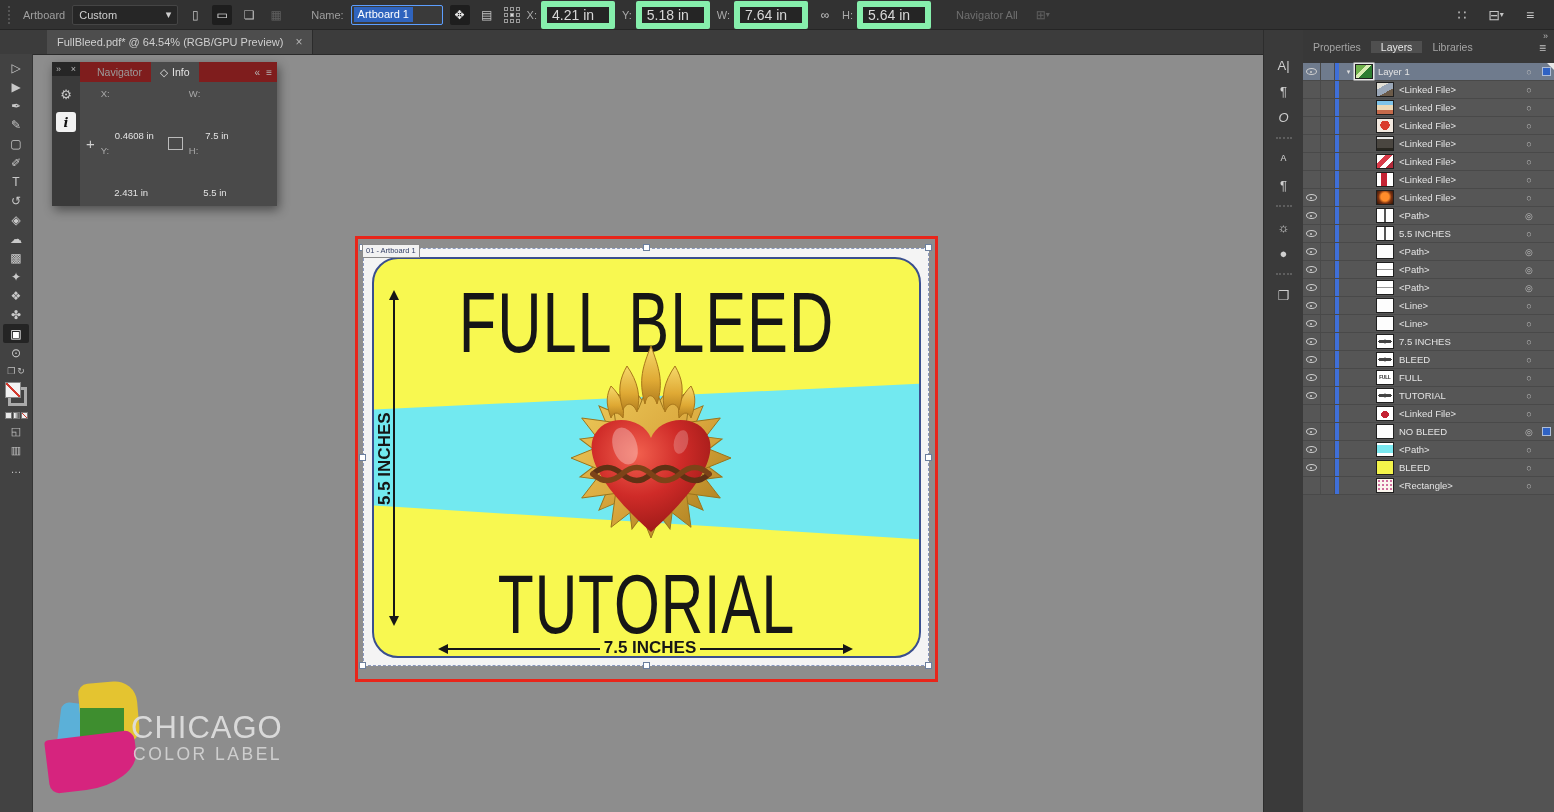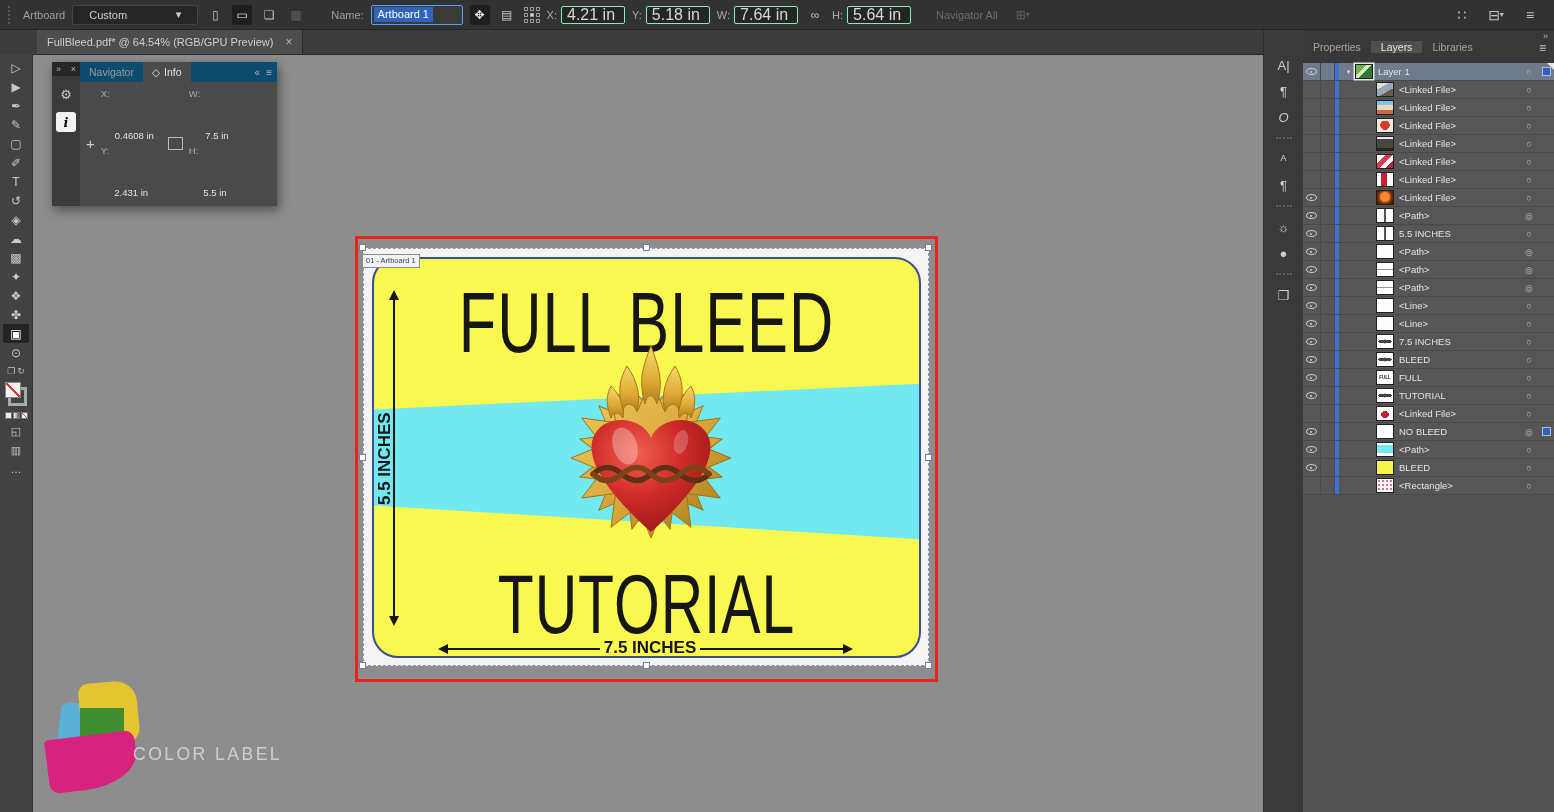--- a/index.html
+++ b/index.html
@@ -5,41 +5,41 @@
   html,body{margin:0;padding:0;background:#222;}
   .app{position:relative;width:1554px;height:812px;background:#8d8d8d;overflow:hidden;
        font-family:"Liberation Sans",sans-serif;-webkit-font-smoothing:antialiased;}
   
   .topbar{position:absolute;left:0;top:0;width:1554px;height:30px;background:#323232;
           border-bottom:1px solid #252525;display:flex;align-items:center;gap:7px;
           padding:0 8px;color:#a9a9a9;font-size:11px;box-sizing:border-box;z-index:30;}
   .grip{width:4px;height:18px;border-left:2px dotted #555;margin-right:2px;}
   .tb-label{color:#9f9f9f;}
   .dropdown{width:92px;height:18px;background:#262626;border:1px solid #454545;border-radius:2px;
-            display:flex;align-items:center;justify-content:space-between;padding:0 16px;color:#cfcfcf;}
+            display:flex;align-items:center;justify-content:space-between;padding:0 6px;color:#cfcfcf;}
   .tb-btn{min-width:20px;height:20px;display:flex;align-items:center;justify-content:center;
           color:#c4c4c4;font-size:12px;border-radius:2px;}
   .tb-btn.pressed{background:#1e1e1e;color:#eee;}
   .tb-btn.disabled{opacity:.3;}
   .name-box{height:18px;background:#3a3a3a;border:1px solid #5c9eff;border-radius:2px;
             display:flex;align-items:center;padding:0 2px;min-width:86px;}
   .name-box .seltext{background:#2f64be;color:#fff;padding:0 4px;font-size:11px;line-height:15px;}
   .fld{display:flex;align-items:center;gap:4px;}
-  .fld input{width:52px;height:16px;background:#252525;border:1px solid #86efac;border-radius:2px;
-             color:#d8d8d8;font-size:16px;padding:0 5px;font-family:"Liberation Sans",sans-serif;}
+  .fld input{width:52px;height:16px;background:#252525;border:6px solid #86efac;border-radius:2px;
+             color:#d8d8d8;font-size:14px;padding:0 5px;font-family:"Liberation Sans",sans-serif;}
   .refgrid{display:grid;grid-template-columns:repeat(3,4px);grid-template-rows:repeat(3,4px);gap:2px;}
   .refgrid i{width:4px;height:4px;border:1px solid #9a9a9a;box-sizing:border-box;}
   .refgrid i.c{background:#d8d8d8;}
   .tb-text-btn{color:#6f6f6f;font-size:11px;padding:2px 8px;border:1px solid #404040;border-radius:2px;}
   .tb-right{margin-left:auto;display:flex;align-items:center;gap:14px;padding-right:6px;}
   .tb-right .tb-btn{font-size:14px;}
   
   .tabbar{position:absolute;left:0;top:30px;width:1263px;height:24px;background:#3c3c3c;
           border-bottom:1px solid #2a2a2a;display:flex;align-items:stretch;z-index:20;}
-  .doc-tab{margin-left:37px;background:#4d4d4d;display:flex;align-items:center;gap:12px;
+  .doc-tab{margin-left:47px;background:#4d4d4d;display:flex;align-items:center;gap:12px;
            padding:0 10px;color:#cfcfcf;font-size:11px;border-right:1px solid #2c2c2c;}
   .doc-tab .close{color:#b5b5b5;font-size:12px;}
   
   .ltools{position:absolute;left:0;top:54px;bottom:0;width:32px;background:#424242;
           border-right:1px solid #343434;display:flex;flex-direction:column;align-items:center;
           padding-top:4px;z-index:20;}
   .tool{width:26px;height:19px;color:#c9c9c9;font-size:12px;display:flex;align-items:center;
         justify-content:center;flex:none;}
   .tool.active{background:#242424;color:#fff;border-radius:2px;}
   .tool-pair{display:flex;gap:2px;margin-top:4px;color:#c0c0c0;font-size:9px;}
@@ -54,21 +54,21 @@
   .trio .b{background:linear-gradient(90deg,#fff,#555);}
   .trio .n{background:linear-gradient(45deg,transparent 42%,#d33a2f 42%,#d33a2f 58%,transparent 58%),#eee;}
   .tool-misc{margin-top:6px;color:#c2c2c2;font-size:11px;}
   
   .canvas{position:absolute;left:32px;top:54px;width:1231px;bottom:0;background:#8d8d8d;overflow:hidden;}
   .sel-red{position:absolute;left:323px;top:182px;width:583px;height:446px;
            border:3px solid #e8251a;box-sizing:border-box;}
   .pasteboard{position:absolute;left:331px;top:194px;width:566px;height:418px;background:#f4f4f4;
               border:1px dashed #8a99c0;box-sizing:border-box;}
   .handle{position:absolute;width:7px;height:7px;background:#fff;border:1px solid #6b7f9e;box-sizing:border-box;z-index:6;}
-  .ab-tag{position:absolute;left:330px;top:200px;height:12px;background:#f2f2f2;border:1px solid #8a8a8a;
+  .ab-tag{position:absolute;left:330px;top:190px;height:12px;background:#f2f2f2;border:1px solid #8a8a8a;
           color:#333f66;font-size:7.5px;line-height:11px;padding:0 3px;z-index:7;white-space:nowrap;}
   
   .label-art{position:absolute;left:340px;top:203px;width:549px;height:401px;background:#f8f850;
              border:2px solid #3a4f8e;border-radius:26px;overflow:hidden;box-sizing:border-box;}
   .band-svg{position:absolute;left:0;top:0;width:100%;height:100%;}
   .big-title{position:absolute;left:0;top:14px;width:100%;text-align:center;color:#161616;
              font-size:66px;font-weight:400;letter-spacing:1px;transform:scale(.93,1.3);
              transform-origin:50% 0;white-space:nowrap;}
   .big-sub{position:absolute;left:0;top:297px;width:100%;text-align:center;color:#161616;
            font-size:64px;font-weight:400;letter-spacing:1px;transform:scale(.92,1.3);
@@ -93,21 +93,21 @@
   .float-panel{position:absolute;left:52px;top:62px;z-index:35;display:flex;
                box-shadow:2px 4px 10px rgba(0,0,0,.45);}
   .dock{width:28px;background:#3a3a3a;display:flex;flex-direction:column;align-items:center;}
   .dock-head{width:100%;height:14px;background:#262626;display:flex;align-items:center;
              justify-content:space-between;padding:0 4px;box-sizing:border-box;color:#b9b9b9;font-size:9px;}
   .dock-btn{width:20px;height:20px;margin-top:8px;display:flex;align-items:center;justify-content:center;
             color:#c9c9c9;font-size:13px;}
   .dock-btn.on{background:#f2f2f2;color:#111;border-radius:3px;font-family:"DejaVu Serif",serif;
                font-weight:700;font-style:italic;}
   .fp-main{width:197px;background:#4a4a4a;}
-  .fp-tabs{height:20px;background:#0c4a6e;display:flex;align-items:stretch;color:#9b9b9b;font-size:10.5px;}
+  .fp-tabs{height:20px;background:#7f1d1d;display:flex;align-items:stretch;color:#9b9b9b;font-size:10.5px;padding-left:8px;}
   .fp-tab{display:flex;align-items:center;gap:4px;padding:0 9px;}
   .fp-tab.on{background:#4a4a4a;color:#e4e4e4;}
   .fp-tabs .fp-sp{flex:1;}
   .fp-ctl{display:flex;align-items:center;padding:0 5px;color:#b5b5b5;font-size:10px;gap:6px;}
   .fp-body{display:flex;align-items:center;padding:6px 6px 8px 6px;color:#c3c3c3;font-size:9.5px;gap:6px;}
   .fp-ico{font-size:15px;color:#cfcfcf;}
   .fp-col{display:flex;flex-direction:column;gap:4px;}
   .fp-row{display:flex;gap:5px;}
   .fp-k{color:#a8a8a8;}
   .fp-v{color:#e3e3e3;margin-top:42px;}
@@ -733,16 +733,17 @@
         </div>
       </div>
   </div>
 
   <div class="wm">
     <div class="wm-cyan1"></div>
     <div class="wm-yellow"></div>
     <div class="wm-green"></div>
     <div class="wm-cyan2"></div>
     <div class="wm-magenta"></div>
+    <div class="wm-t1">CHICAGO</div>
     <div class="wm-t2">COLOR LABEL</div>
   </div>
 
 </div>
 
 </body></html>

